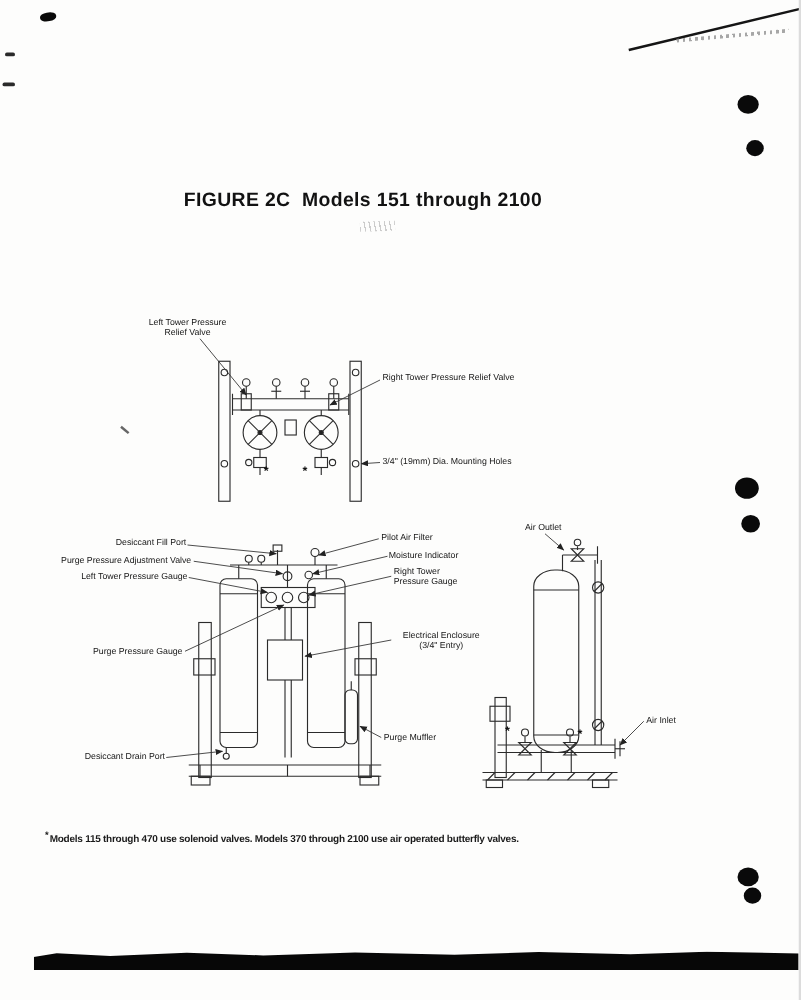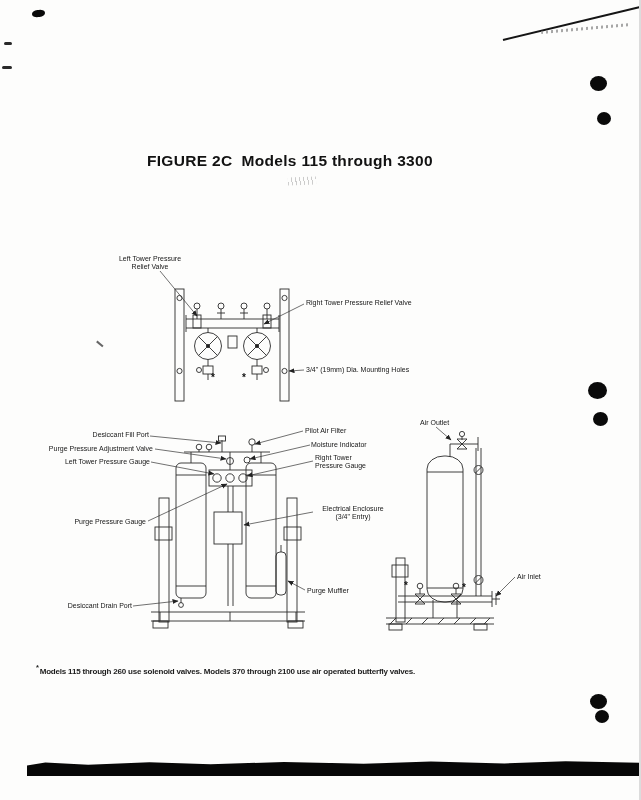--- a/index.html
+++ b/index.html
@@ -226,21 +226,21 @@
       <line x1="303" y1="431" x2="255" y2="444" marker-end="url(#arr)"></line>
       <line x1="310" y1="445" x2="250" y2="459" marker-end="url(#arr)"></line>
       <line x1="313" y1="461" x2="247" y2="476" marker-end="url(#arr)"></line>
       <line x1="313" y1="512" x2="244" y2="525" marker-end="url(#arr)"></line>
       <line x1="305" y1="590" x2="288" y2="581" marker-end="url(#arr)"></line>
       <line x1="436" y1="427" x2="451" y2="440" marker-end="url(#arr)"></line>
       <line x1="515" y1="577" x2="496" y2="596" marker-end="url(#arr)"></line>
     </g>
   </svg>
 
-  <h1 class="title">FIGURE 2C  Models 115 through 3300</h1>
+  <h1 class="title">FIGURE 2C  Models 151 through 2100</h1>
   <div class="smudge"></div>
 
   <div class="lbl" style="left:113px;top:255px;width:74px;text-align:center;">Left Tower Pressure
 Relief Valve</div>
   <div class="lbl" style="left:306px;top:299px;width:140px;">Right Tower Pressure Relief Valve</div>
   <div class="lbl" style="left:306px;top:366px;width:140px;">3/4" (19mm) Dia. Mounting Holes</div>
 
   <div class="lbl" style="left:58px;top:431px;width:91px;text-align:right;">Desiccant Fill Port</div>
   <div class="lbl" style="left:40px;top:445px;width:113px;text-align:right;">Purge Pressure Adjustment Valve</div>
   <div class="lbl" style="left:50px;top:458px;width:100px;text-align:right;">Left Tower Pressure Gauge</div>
@@ -256,21 +256,21 @@
   <div class="lbl" style="left:307px;top:587px;width:55px;">Purge Muffler</div>
 
   <div class="lbl" style="left:420px;top:419px;width:40px;">Air Outlet</div>
   <div class="lbl" style="left:517px;top:573px;width:36px;">Air Inlet</div>
 
   <span class="ast" style="left:211px;top:373px;">*</span>
   <span class="ast" style="left:242px;top:373px;">*</span>
   <span class="ast" style="left:404px;top:581px;">*</span>
   <span class="ast" style="left:462px;top:583px;">*</span>
 
-  <div class="footnote"><sup>*</sup><span>Models 115 through 260 use solenoid valves. Models 370 through 2100 use air operated butterfly valves.</span></div>
+  <div class="footnote"><sup>*</sup><span>Models 115 through 470 use solenoid valves. Models 370 through 2100 use air operated butterfly valves.</span></div>
 
   <div class="mark top-left-mark"></div>
   <div class="mark edge-mark-1"></div>
   <div class="mark edge-mark-2"></div>
   <div class="stray-mark"></div>
   <div class="diag-line"></div>
   <div class="dotted-marks"></div>
   <div class="blob d1"></div>
   <div class="blob d2"></div>
   <div class="blob d3"></div>

